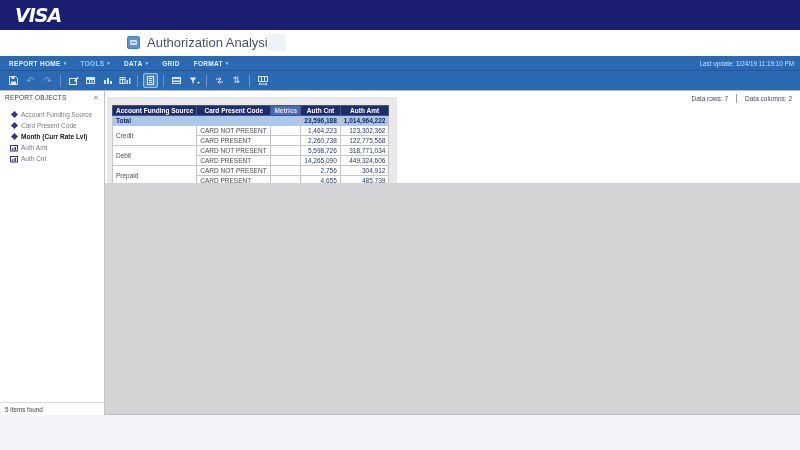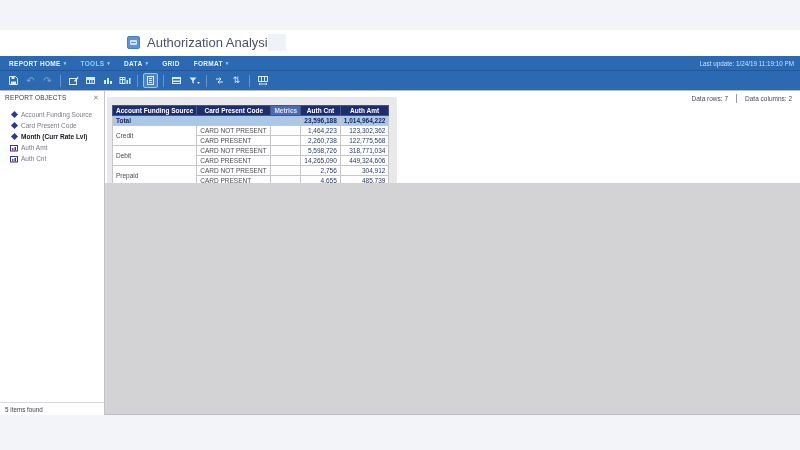--- a/index.html
+++ b/index.html
@@ -73,20 +73,23 @@
   td.cpc{color:#4a4a52;}
 
   .greyarea{position:absolute;left:105px;top:183px;width:695px;height:232px;background:#d3d3d6;
             border-bottom:1px solid #bcbcc4;box-sizing:border-box;}
 </style>
 </head>
 <body>
 
 <div id="frame">
 
+  <div class="topbar">
+    <div class="visa-logo">VISA</div>
+  </div>
 
   <div class="titleband">
     <div class="title-icon"></div>
     <div class="page-title">Authorization Analysis</div>
     <div class="title-hoverbox"></div>
   </div>
 
   <div class="menubar">
     <span style="display:flex;align-items:center;">
         <span class="menu-item">REPORT HOME<span class="caret">▾</span></span>

